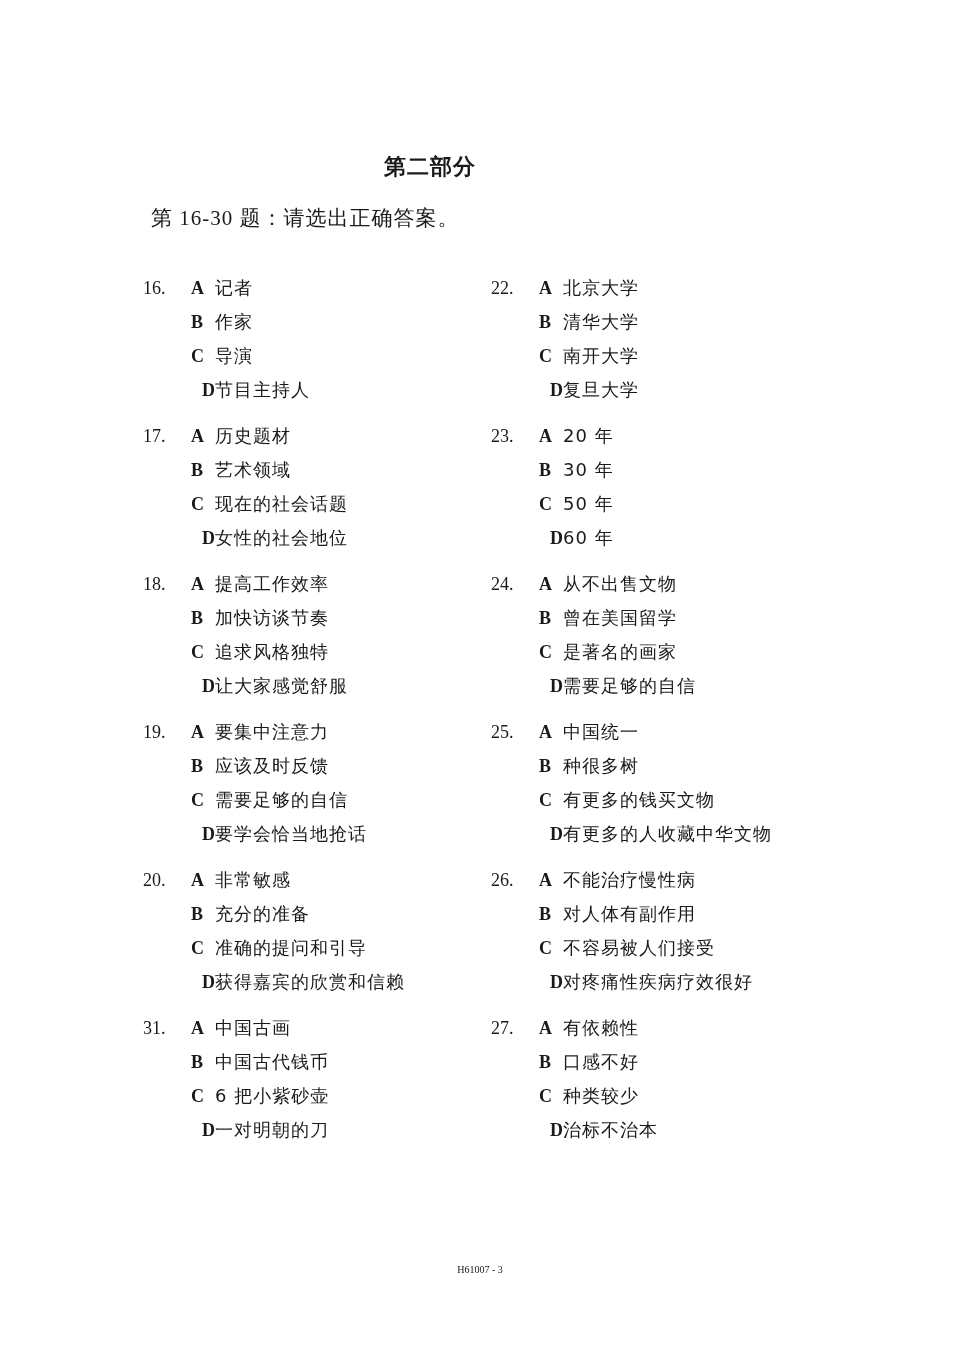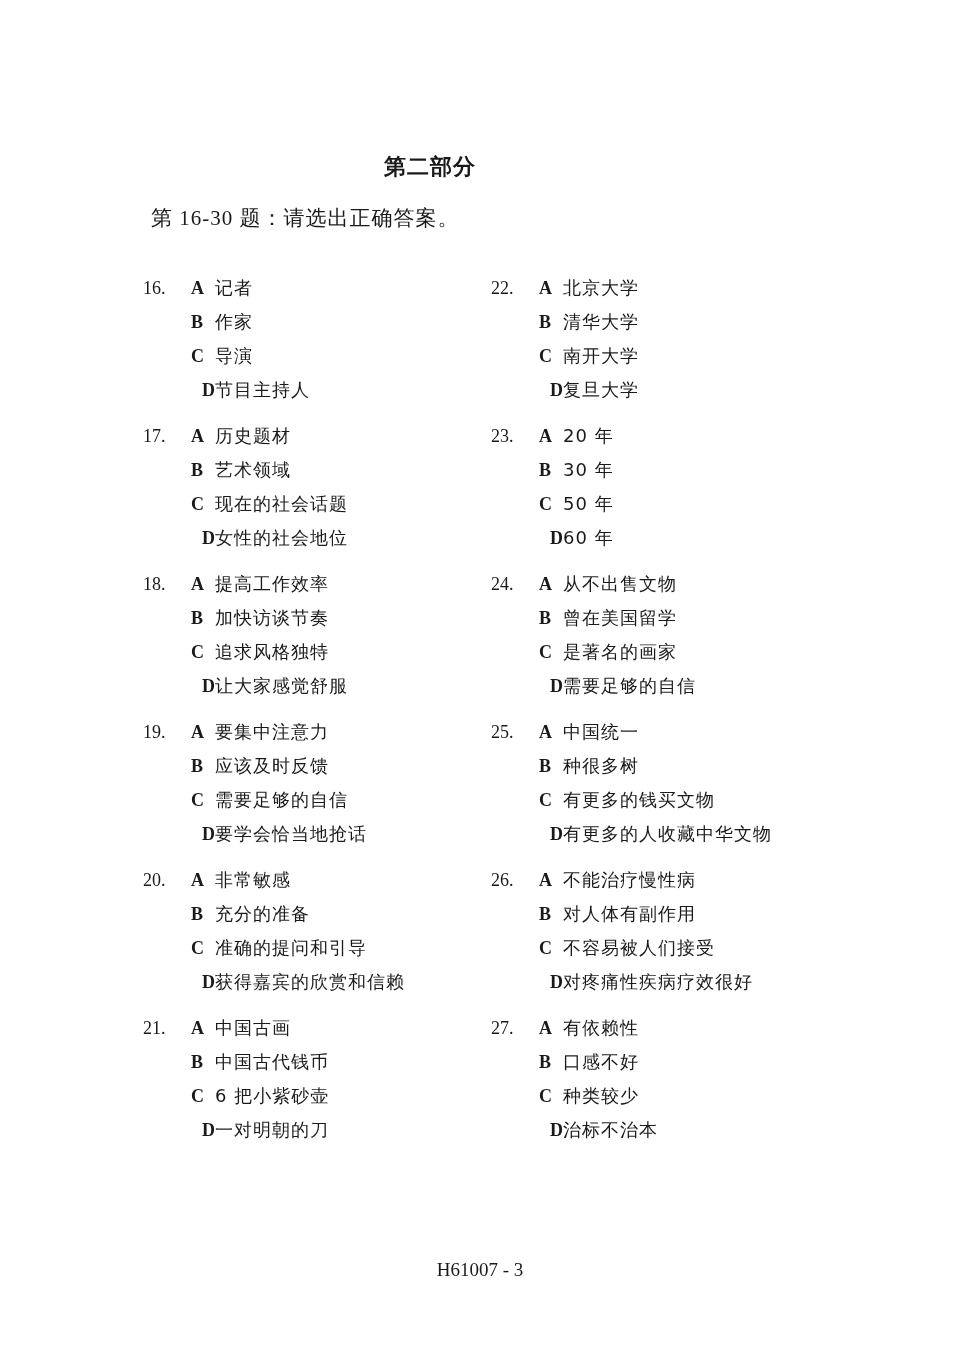--- a/index.html
+++ b/index.html
@@ -73,21 +73,21 @@
     .opt-0 { top: 0; }
     .opt-1 { top: 34px; }
     .opt-2 { top: 68px; }
     .opt-3 { top: 102px; text-align: right; }
     .footer {
       position: absolute;
       top: 1258px;
       left: 0;
       width: 960px;
       text-align: center;
-      font-size: 19px;
+      font-size: 10px;
       line-height: 24px;
     }
   </style>
 </head>
 <body>
 
 <div class="page-title">第二部分</div>
 <div class="instruction">第 16-30 题：请选出正确答案。</div>
 
 <div class="column left">
@@ -126,21 +126,21 @@
 
   <div class="question">
     <span class="qnum">20.</span>
     <div class="option opt-0"><span class="letter">A</span><span class="text">非常敏感</span></div>
     <div class="option opt-1"><span class="letter">B</span><span class="text">充分的准备</span></div>
     <div class="option opt-2"><span class="letter">C</span><span class="text">准确的提问和引导</span></div>
     <div class="option opt-3"><span class="letter">D</span><span class="text">获得嘉宾的欣赏和信赖</span></div>
   </div>
 
   <div class="question">
-    <span class="qnum">21.</span>
+    <span class="qnum">31.</span>
     <div class="option opt-0"><span class="letter">A</span><span class="text">中国古画</span></div>
     <div class="option opt-1"><span class="letter">B</span><span class="text">中国古代钱币</span></div>
     <div class="option opt-2"><span class="letter">C</span><span class="text">6 把小紫砂壶</span></div>
     <div class="option opt-3"><span class="letter">D</span><span class="text">一对明朝的刀</span></div>
   </div>
 </div>
 
 <div class="column right">
 
   <div class="question">

